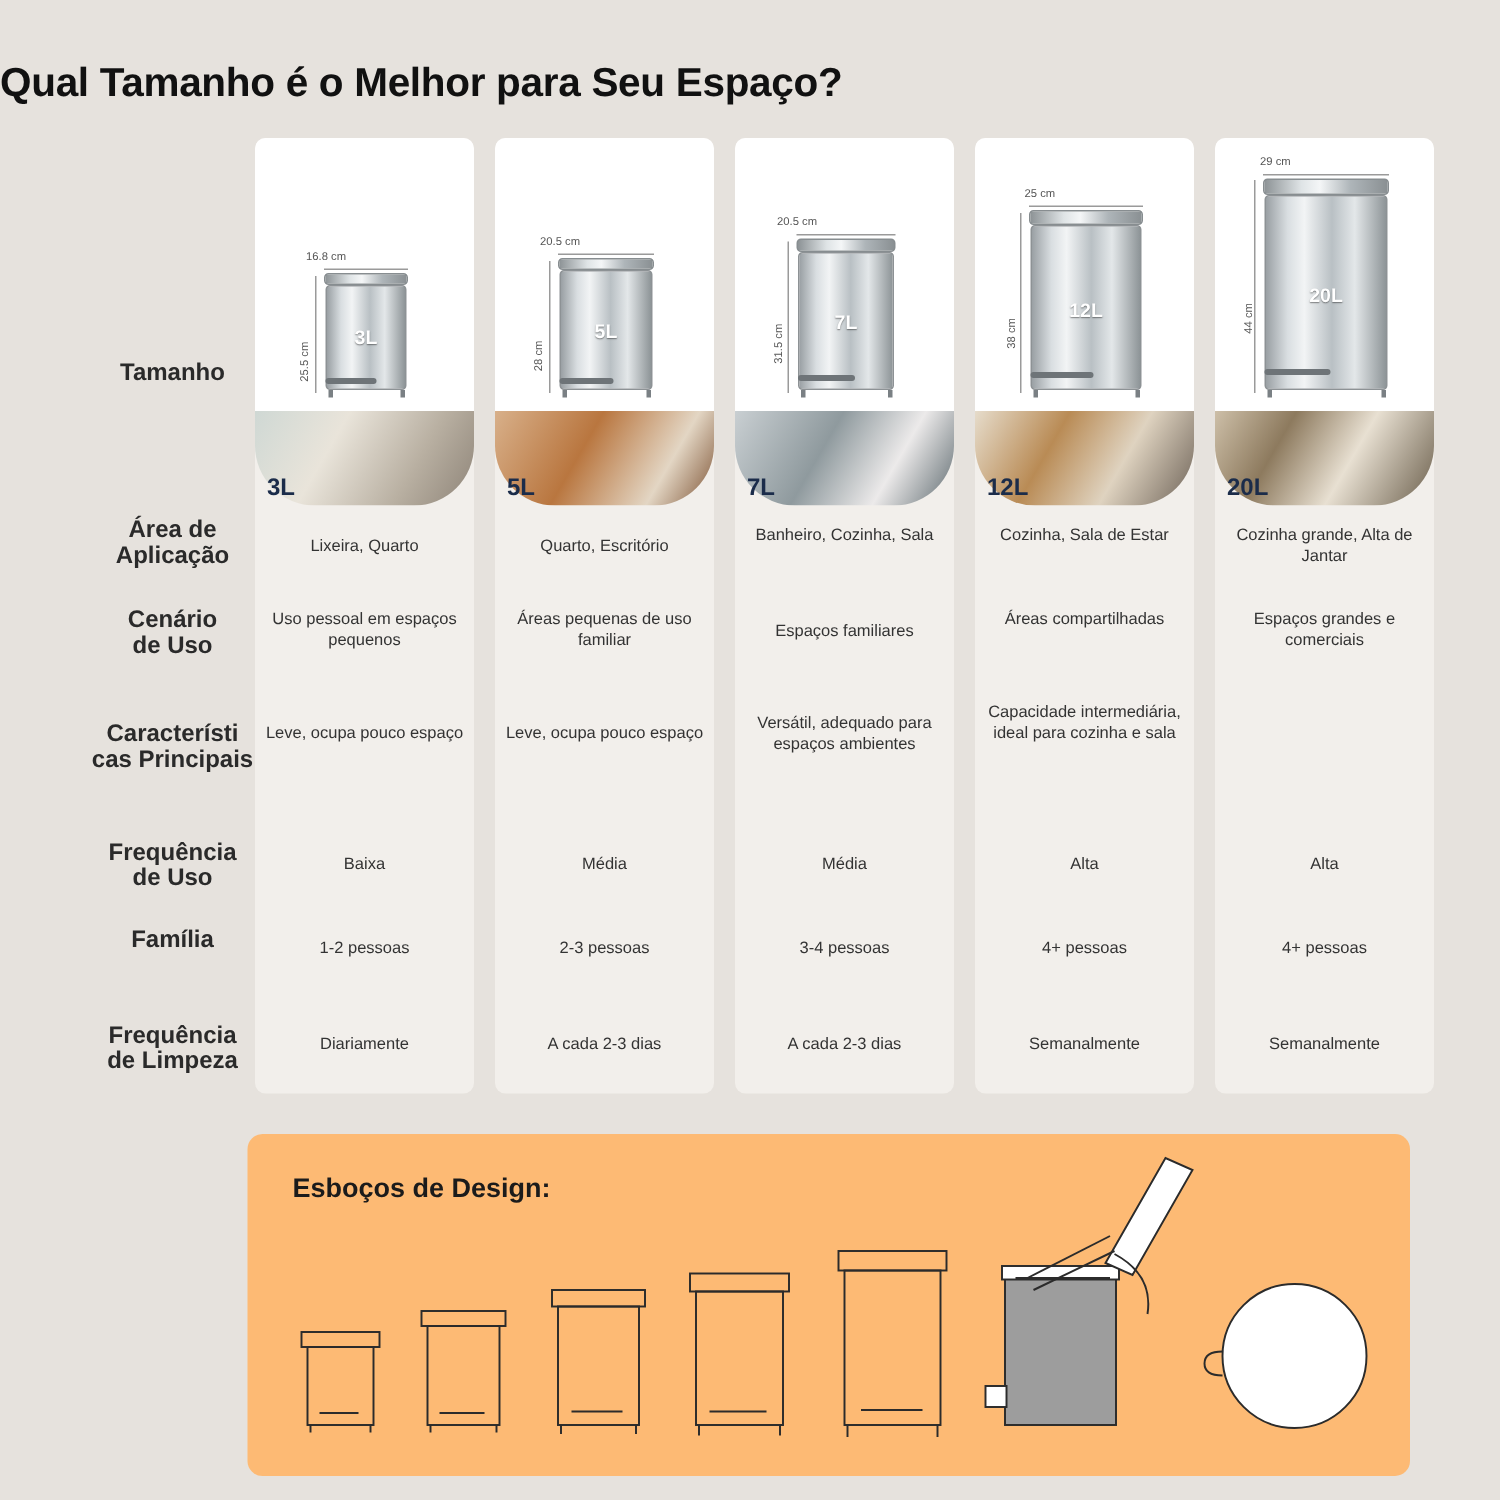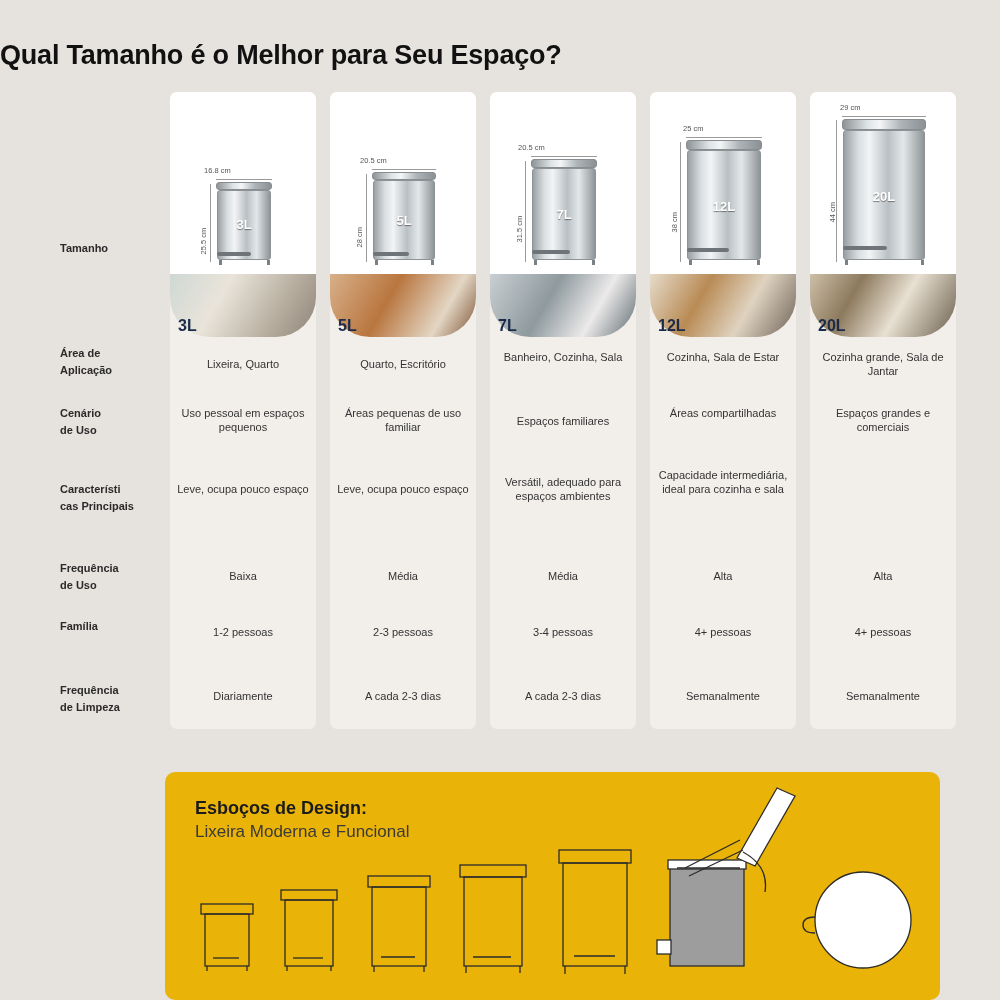--- a/index.html
+++ b/index.html
@@ -27,22 +27,22 @@
     position:absolute;
     left:60px; top:92px;
     width:880px; height:645px;
   }
   .row-labels {
     position:absolute; left:0; top:0; width:110px; height:100%;
   }
   .row-label {
     position:absolute;
     right:0; width:110px;
-    text-align:left;
-    font-size:11px;
+    text-align:center;
+    font-size:16px;
     font-weight:bold;
     color:#2a2a2a;
     line-height:17px;
   }
   .columns {
     position:absolute; left:110px; top:0; right:0; bottom:0;
   }
   .col {
     position:absolute;
     top:0;
@@ -134,23 +134,23 @@
     background:#7a8084;
   }
   .dimline {
     position:absolute;
     background:#9a9a9a;
   }
 
   
   .sketch-panel {
     position:absolute;
-    left:165px; top:772px;
+    left:165px; top:756px;
     width:775px; height:228px;
-    background:#eab308;
+    background:#fdba74;
     border-radius:10px;
   }
   .sketch-title {
     position:absolute; left:30px; top:26px;
     font-size:18px; font-weight:bold; color:#1b1b1b;
   }
   .sketch-sub {
     position:absolute; left:30px; top:50px;
     font-size:17px; color:#3a3a3a;
   }
@@ -305,33 +305,32 @@
           <div class="bin-pedal" style="left:33px; top:154px; width:44px;"></div>
           <div class="bin-foot" style="left:35px; top:168px;"></div>
           <div class="bin-foot" style="left:111px; top:168px;"></div>
         </div>
       </div>
       <div class="col-img">
           <div class="photo p5"></div>
         </div>
       <div class="size-badge" style="top:225px;">20L</div>
 
-      <div class="cell" style="top:258px;">Cozinha grande, Sala de Jantar</div>
+      <div class="cell" style="top:258px;">Cozinha grande, Alta de Jantar</div>
       <div class="cell" style="top:314px;">Espaços grandes e comerciais</div>
       <div class="cell" style="top:477px;">Alta</div>
       <div class="cell" style="top:533px;">4+ pessoas</div>
       <div class="cell" style="top:597px;">Semanalmente</div>
     </div>
 
   </div>
 </div>
 
 <div class="sketch-panel">
   <div class="sketch-title">Esboços de Design:</div>
-  <div class="sketch-sub">Lixeira Moderna e Funcional</div>
 
   <svg class="sketch-area" viewBox="0 0 775 228">
     <g fill="none" stroke="#2b2b2b" stroke-width="1.3">
 
       <g>
         <rect x="36" y="132" width="52" height="10"></rect>
         <rect x="40" y="142" width="44" height="52"></rect>
         <line x1="48" y1="186" x2="74" y2="186"></line>
         <line x1="42" y1="194" x2="42" y2="199"></line>
         <line x1="82" y1="194" x2="82" y2="199"></line>

